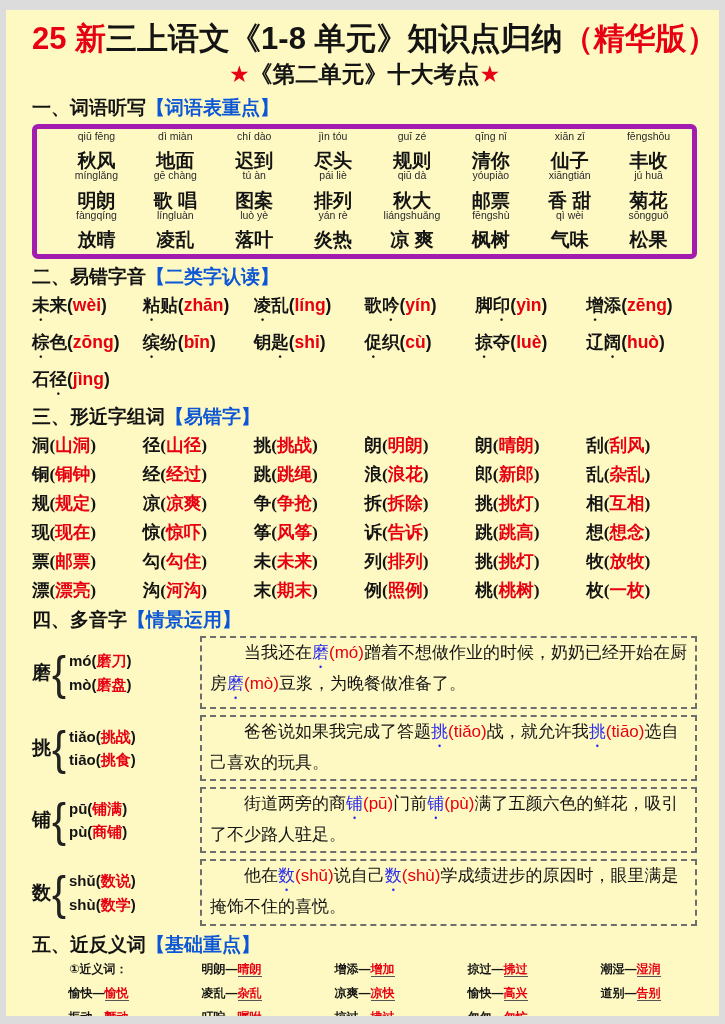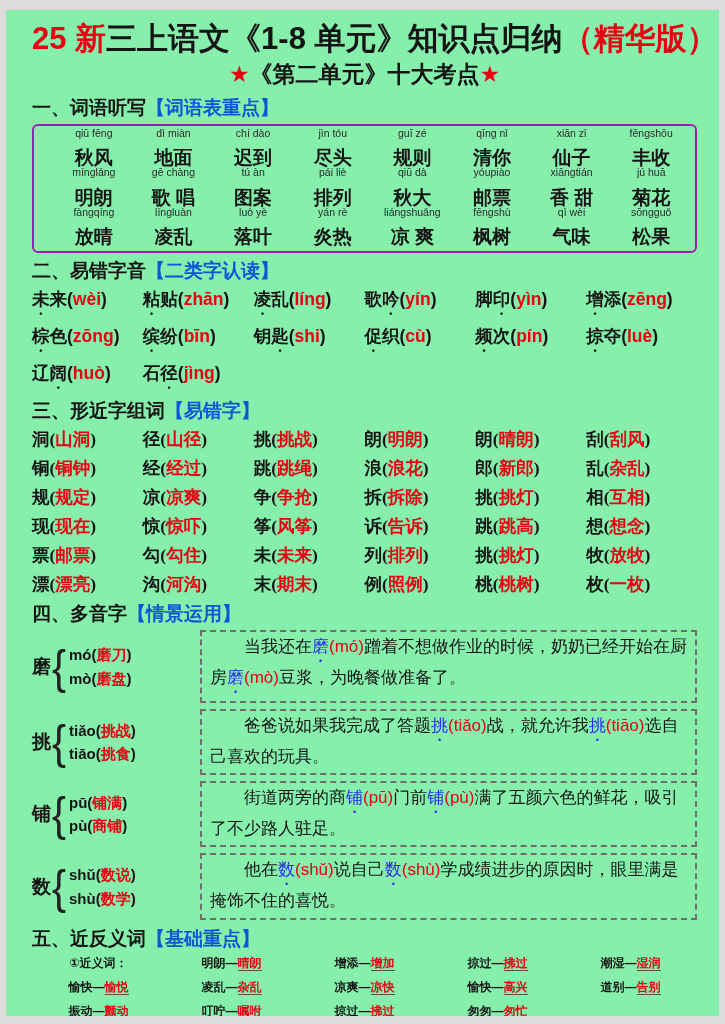--- a/index.html
+++ b/index.html
@@ -13,39 +13,39 @@
     width:725px;height:1024px;
     background:#dcdcdc;
     font-family:"Liberation Sans","DejaVu Sans",sans-serif;
     color:var(--ink);
     overflow:hidden;
     position:relative;
   }
   .page{
     position:absolute;top:10px;left:6px;
     width:713px;height:1006px;
-    background:#86efac;
+    background:#fef9c3;
     box-sizing:border-box;
     padding:12px 22px 0 26px;
     overflow:hidden;
   }
   .red{color:var(--red);}
   .blue{color:var(--blue-bracket);}
   .title{
     text-align:center;font-size:31px;font-weight:bold;
     line-height:1.12;letter-spacing:0;
     white-space:nowrap;
   }
   .subtitle{
     text-align:center;font-size:23px;font-weight:bold;margin-top:2px;
   }
   .sec-h{font-size:19px;font-weight:bold;margin:5px 0 3px;}
   
   .word-box{
-    border:2px solid #a21caf;border-radius:6px;
+    border:5px solid #a21caf;border-radius:6px;
     padding:2px 4px 5px 20px;
   }
   .wt-row{display:grid;grid-template-columns:repeat(8,1fr);}
   .wt-cell{text-align:center;line-height:1;}
   .wt-py{font-size:10.5px;color:#2a2a2a;letter-spacing:0;}
   .wt-w{font-size:19px;font-weight:600;margin-top:10px;}
   
   .emdot{
     -webkit-text-emphasis:filled dot;
     -webkit-text-emphasis-position:under right;
@@ -214,21 +214,20 @@
       <div class="s2-item"><span class="bold emdot">未</span>来(<span class="pyred">wèi</span>)</div>
       <div class="s2-item"><span class="bold emdot">粘</span>贴(<span class="pyred">zhān</span>)</div>
       <div class="s2-item"><span class="bold emdot">凌</span>乱(<span class="pyred">líng</span>)</div>
       <div class="s2-item">歌<span class="bold emdot">吟</span>(<span class="pyred">yín</span>)</div>
       <div class="s2-item">脚<span class="bold emdot">印</span>(<span class="pyred">yìn</span>)</div>
       <div class="s2-item"><span class="bold emdot">增</span>添(<span class="pyred">zēng</span>)</div>
       <div class="s2-item"><span class="bold emdot">棕</span>色(<span class="pyred">zōng</span>)</div>
       <div class="s2-item"><span class="bold emdot">缤</span>纷(<span class="pyred">bīn</span>)</div>
       <div class="s2-item">钥<span class="bold emdot">匙</span>(<span class="pyred">shi</span>)</div>
       <div class="s2-item"><span class="bold emdot">促</span>织(<span class="pyred">cù</span>)</div>
-      <div class="s2-item"><span class="bold emdot">频</span>次(<span class="pyred">pín</span>)</div>
       <div class="s2-item"><span class="bold emdot">掠</span>夺(<span class="pyred">luè</span>)</div>
       <div class="s2-item">辽<span class="bold emdot">阔</span>(<span class="pyred">huò</span>)</div>
       <div class="s2-item">石<span class="bold emdot">径</span>(<span class="pyred">jìng</span>)</div>
     </div>
 
   <div class="sec-h">
     <span>三、形近字组词</span><span class="blue">【易错字】</span>
   </div>
   <div class="s3-grid" id="s3grid">
       <div class="s3-item">洞(<span class="pyred">山洞</span>)</div>

